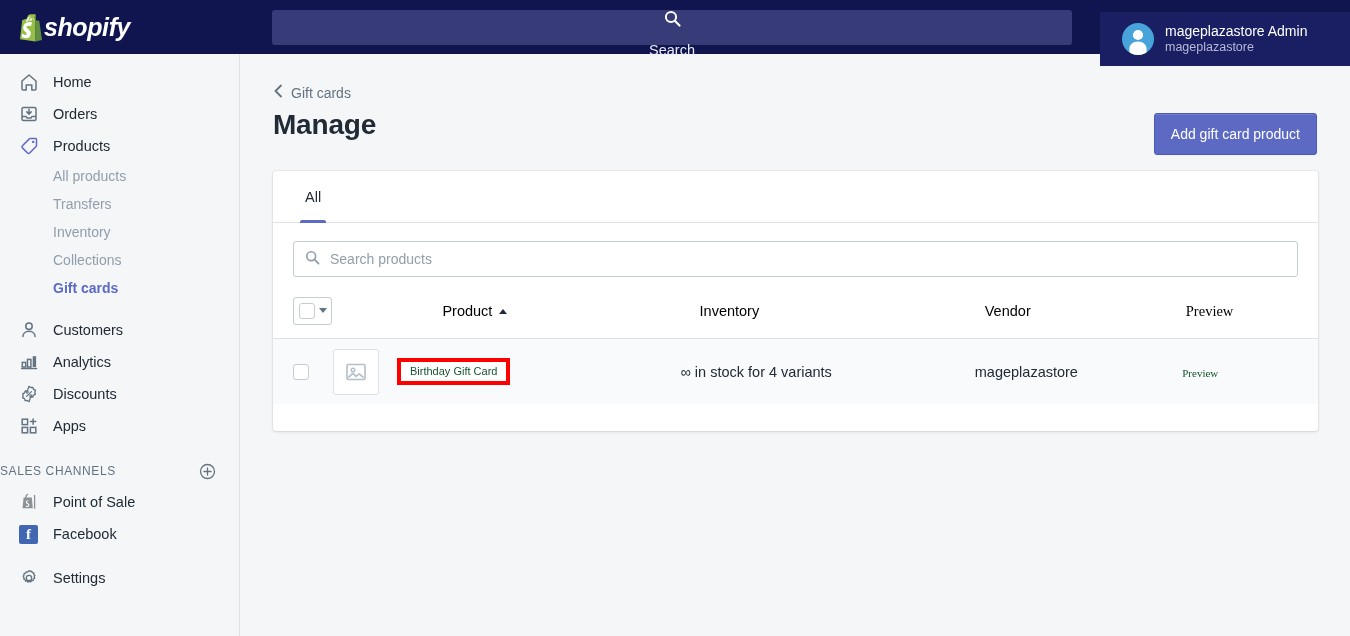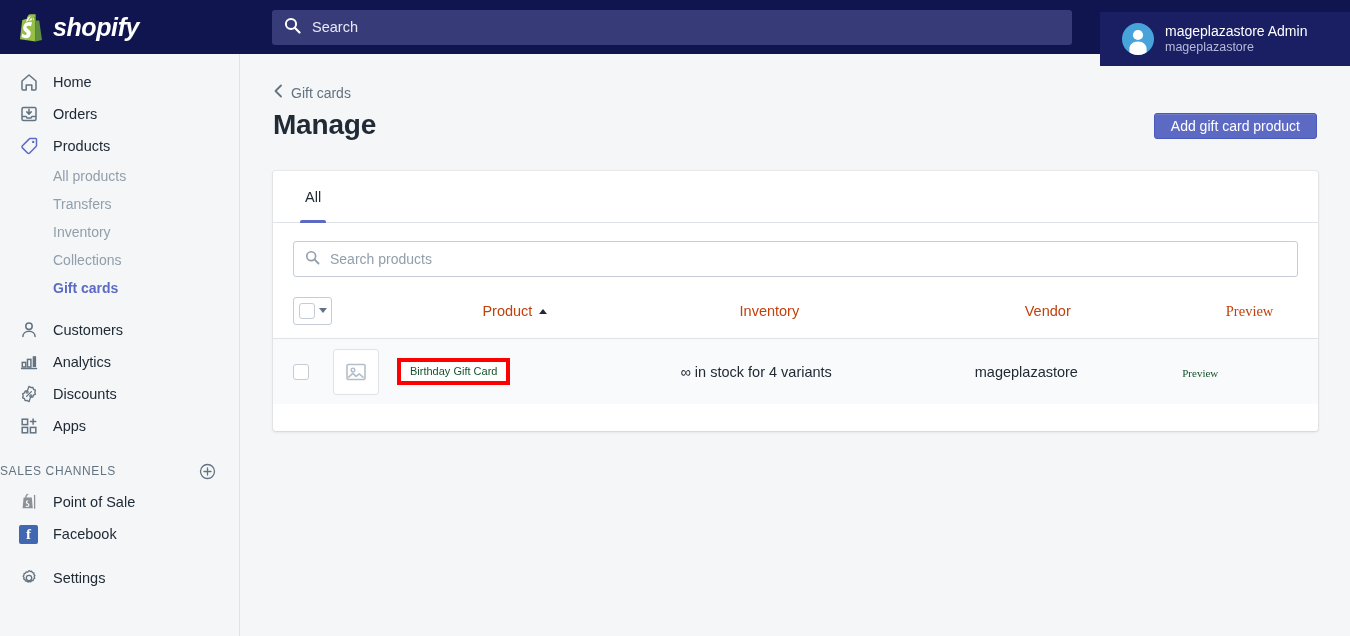--- a/index.html
+++ b/index.html
@@ -11,32 +11,33 @@
   }
   .app { position: relative; width: 1350px; height: 636px; }
 
   
   .topbar {
     position: absolute; top: 0; left: 0; width: 1350px; height: 54px;
     background: #10154f; display: flex; align-items: center;
   }
   .logo-zone {
     width: 240px; height: 54px; display: flex; align-items: center;
-    padding-left: 18px; gap: 9px;
+    padding-left: 18px; 
   }
   .logo-bag { width: 26px; height: 29px; position: relative; }
   .logo-word {
     color: #ffffff; font-size: 25px; font-weight: bold; font-style: italic;
     letter-spacing: -0.4px;
   }
   .search-wrap { flex: 0 0 auto; margin-left: 32px; }
   .search-box {
     width: 800px; height: 35px; background: #373c78; border-radius: 3px;
     display: flex; align-items: center; padding: 0 12px; gap: 11px;
     cursor: text;
+    flex-direction: column;
   }
   .search-box .ph { color: #e8e9f4; font-size: 14.5px; }
   .user-zone {
     position: absolute; right: 0; top: 12px; height: 54px; width: 250px;
     display: flex; align-items: center; gap: 11px; padding-left: 22px;
     background: #1a1f63; cursor: pointer;
   }
   .avatar {
     width: 32px; height: 32px; border-radius: 50%; background: #47a3da;
     display: flex; align-items: flex-end; justify-content: center;
@@ -92,21 +93,21 @@
     display: flex; align-items: center; gap: 7px; cursor: pointer;
   }
   .breadcrumb .bctext { font-size: 14px; color: #637381; }
   .page-title {
     position: absolute; left: 33px; top: 55px;
     font-size: 28px; font-weight: bold; color: #212b36; letter-spacing: -0.2px;
   }
   .primary-btn {
     position: absolute; right: 33px; top: 59px;
     background: #5c6ac4; border: 1px solid #4959bd; border-radius: 3px;
-    color: #ffffff; font-size: 14px; height: 26px; padding: 0 16px;
+    color: #ffffff; font-size: 14px; height: 42px; padding: 0 16px;
     display: flex; align-items: center; cursor: pointer;
     box-shadow: inset 0 1px 0 0 rgba(255,255,255,0.12);
   }
 
   
   .card {
     position: absolute; left: 33px; top: 117px; width: 1045px;
     background: #ffffff; border-radius: 3px;
     box-shadow: 0 0 0 1px rgba(63,63,68,0.05), 0 1px 3px 0 rgba(63,63,68,0.15);
   }
@@ -145,21 +146,21 @@
   }
   .caret-dn {
     width: 0; height: 0; border-left: 4.5px solid transparent;
     border-right: 4.5px solid transparent; border-top: 5.5px solid #637381;
   }
   .caret-up {
     width: 0; height: 0; border-left: 4.5px solid transparent;
     border-right: 4.5px solid transparent; border-bottom: 5.5px solid #212b36;
     display: inline-block; margin-left: 7px; vertical-align: 2px;
   }
-  .col-h { font-size: 14.5px; color: #c2410c; font-weight: normal; margin-left: 40px; }
+  .col-h { font-size: 14.5px; color: #000000; font-weight: normal; }
 
   .col-prod { width: 385px; padding-left: 110px; }
   .col-inv  { width: 305px; }
   .col-ven  { width: 215px; }
   .col-prev { width: 120px; font-family: Liberation Serif, serif; }
 
   .trow {
     display: flex; align-items: center; height: 65px;
     padding: 0 20px; background: #f9fafb;
   }

